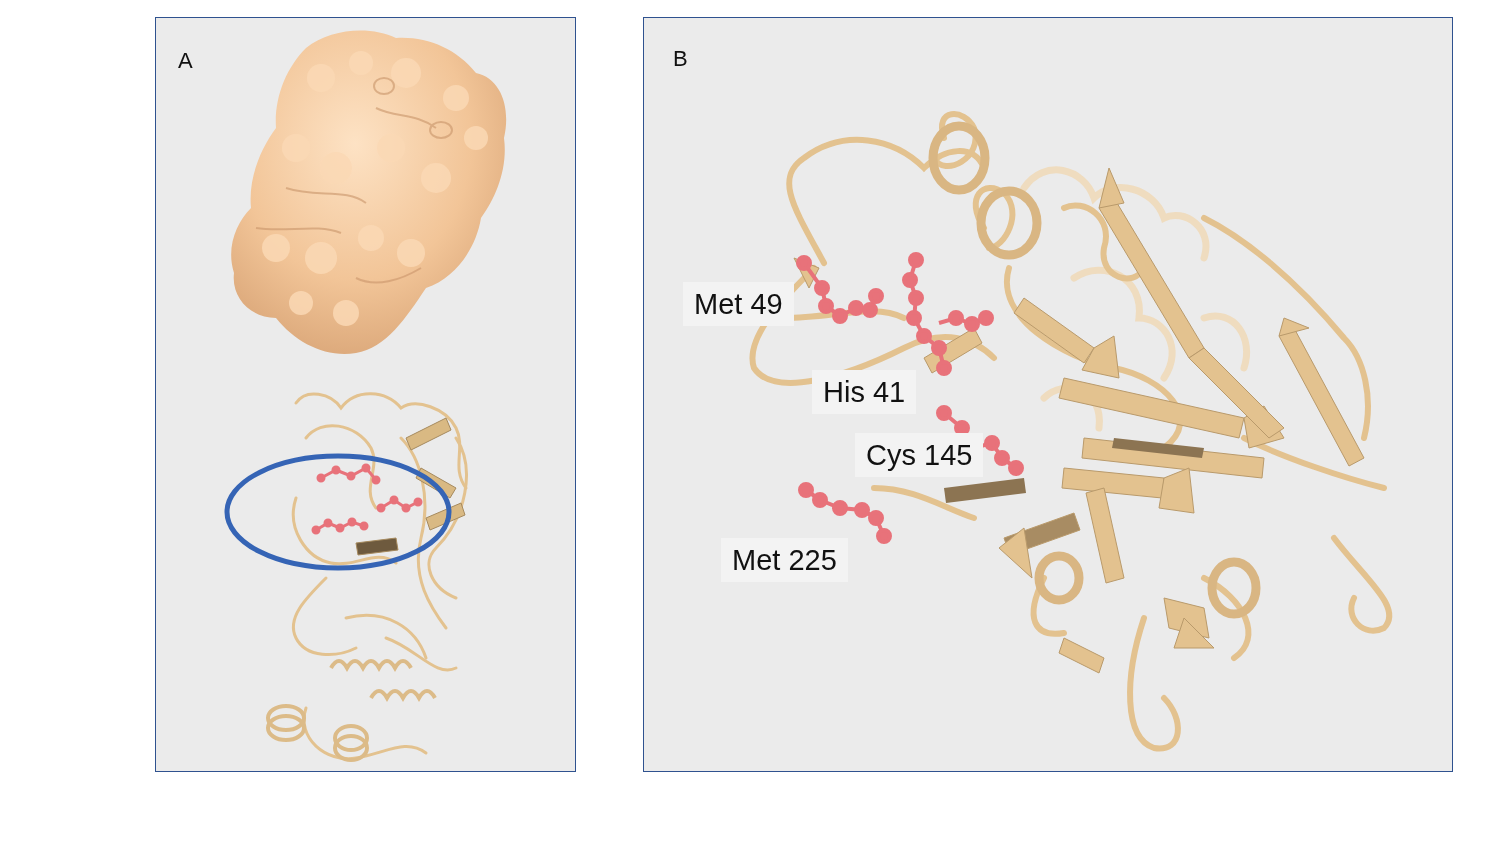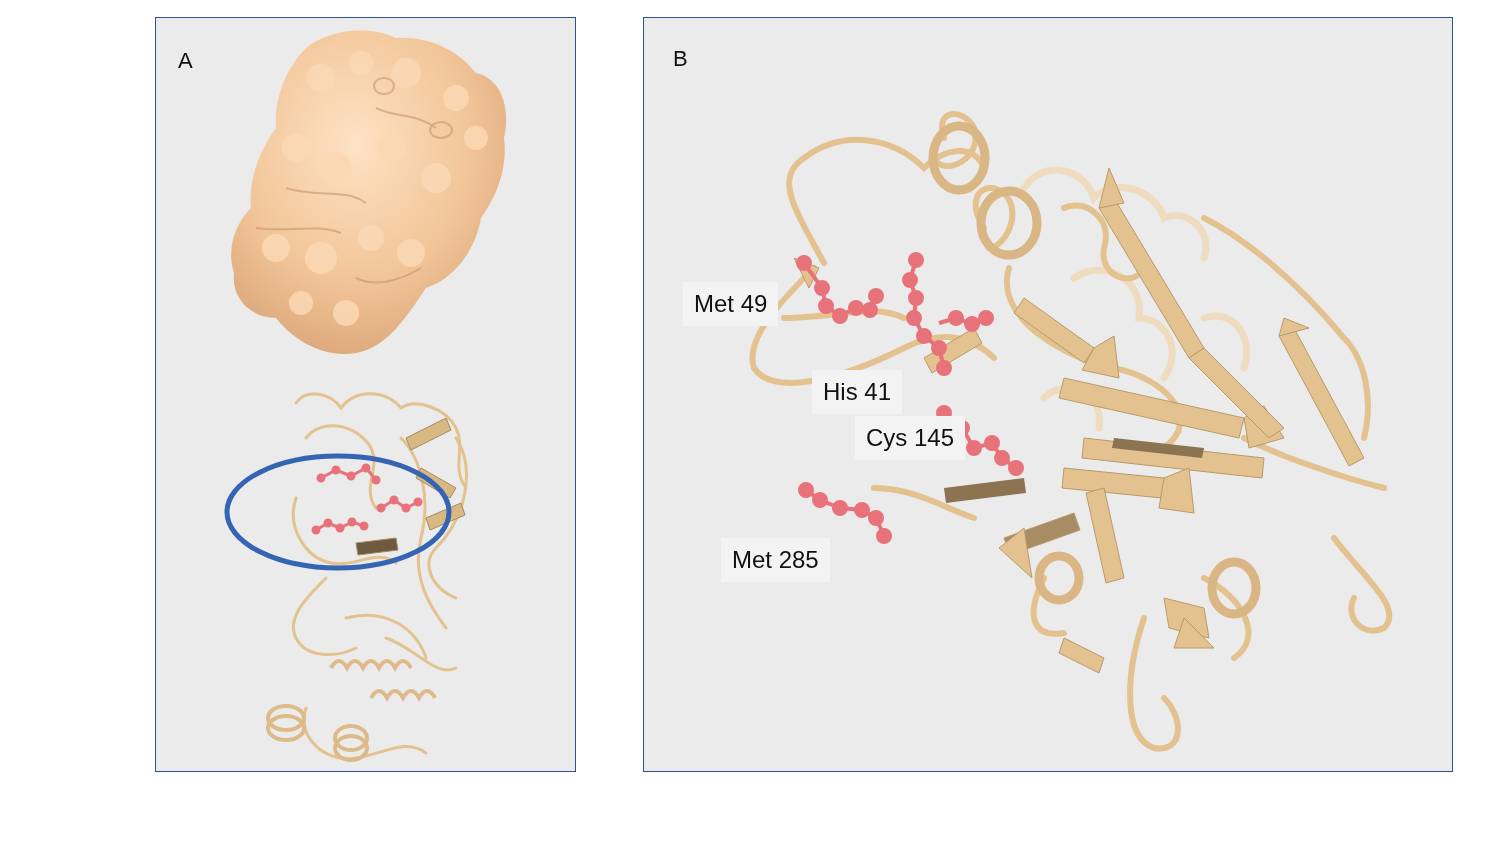--- a/index.html
+++ b/index.html
@@ -4,21 +4,21 @@
 <style>
   html, body { margin:0; padding:0; background:#ffffff; }
   body { width:1500px; height:844px; position:relative; overflow:hidden; font-family:"Liberation Sans", sans-serif; }
   .panel { position:absolute; background:#ebebeb; border:1.5px solid #2f528f; box-sizing:border-box; overflow:hidden; }
   #panel-a { left:155px; top:17px; width:421px; height:755px; }
   #panel-b { left:643px; top:17px; width:810px; height:755px; }
   .panel-letter { position:absolute; font-size:22px; color:#111; }
   #panel-a .panel-letter { left:22px; top:30px; }
   #panel-b .panel-letter { left:29px; top:28px; }
   .panel svg { position:absolute; left:0; top:0; }
-  .res-label { position:absolute; background:#f3f3f3; color:#111; font-size:24px; padding:0 11px; height:44px; line-height:44px; white-space:nowrap; }
+  .res-label { position:absolute; background:#f3f3f3; color:#111; font-size:29px; padding:0 11px; height:44px; line-height:44px; white-space:nowrap; }
 </style>
 </head>
 <body>
 
 <div id="panel-a" class="panel">
   <svg width="421" height="755" viewBox="0 0 421 755">
     <defs>
       <radialGradient id="surfGrad" cx="45%" cy="35%" r="70%">
         <stop offset="0%" stop-color="#fde2c4"></stop>
         <stop offset="60%" stop-color="#f2c598"></stop>
@@ -201,15 +201,15 @@
         <circle cx="176" cy="482" r="6"></circle>
         <circle cx="196" cy="490" r="6"></circle>
         <circle cx="218" cy="492" r="6"></circle>
         <circle cx="232" cy="500" r="6"></circle>
         <circle cx="240" cy="518" r="6"></circle>
     </g>
   </svg>
   <div class="panel-letter">B</div>
   <div class="res-label" style="left:39px; top:264px;">Met 49</div>
   <div class="res-label" style="left:168px; top:352px;">His 41</div>
-  <div class="res-label" style="left:211px; top:398px;">Cys 145</div>
-  <div class="res-label" style="left:77px; top:520px;">Met 285</div>
+  <div class="res-label" style="left:211px; top:415px;">Cys 145</div>
+  <div class="res-label" style="left:77px; top:520px;">Met 225</div>
 </div>
 
 </body></html>

